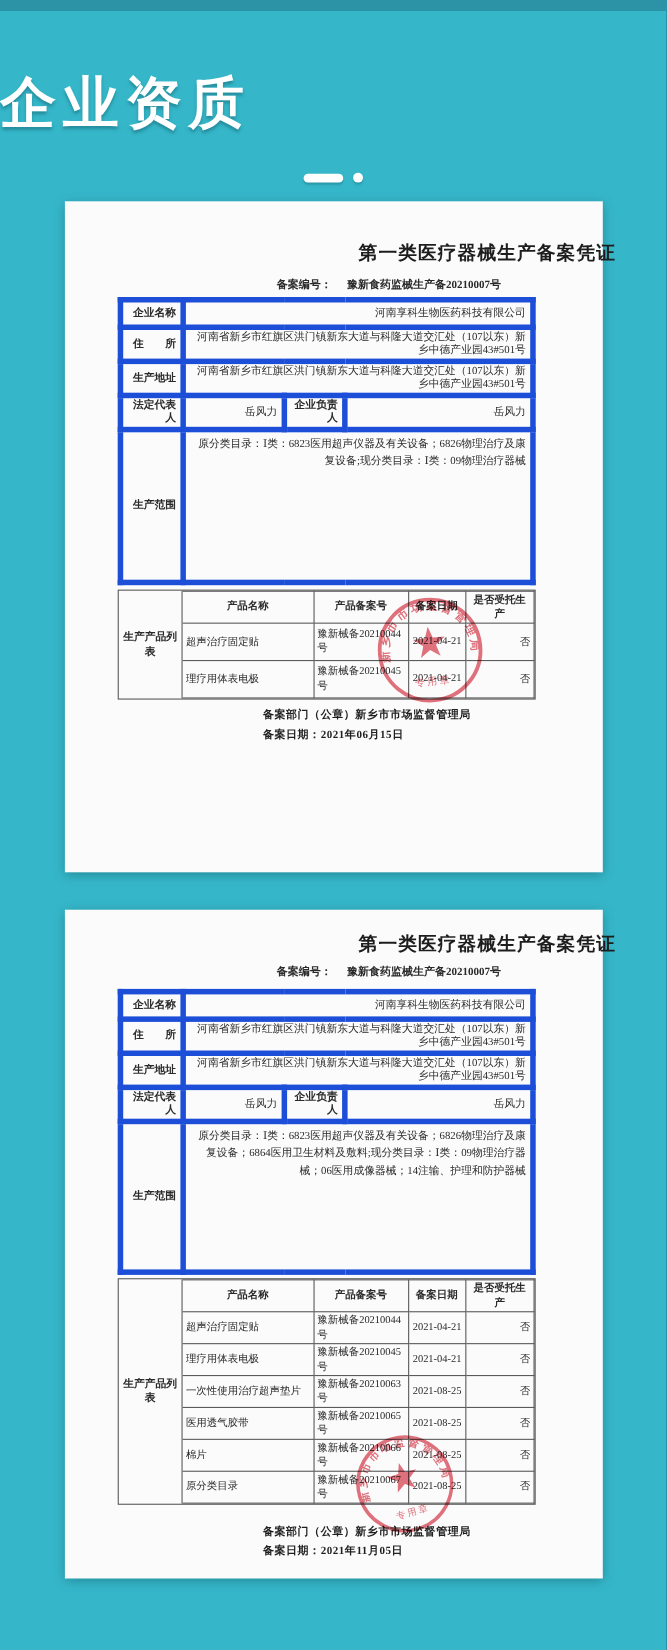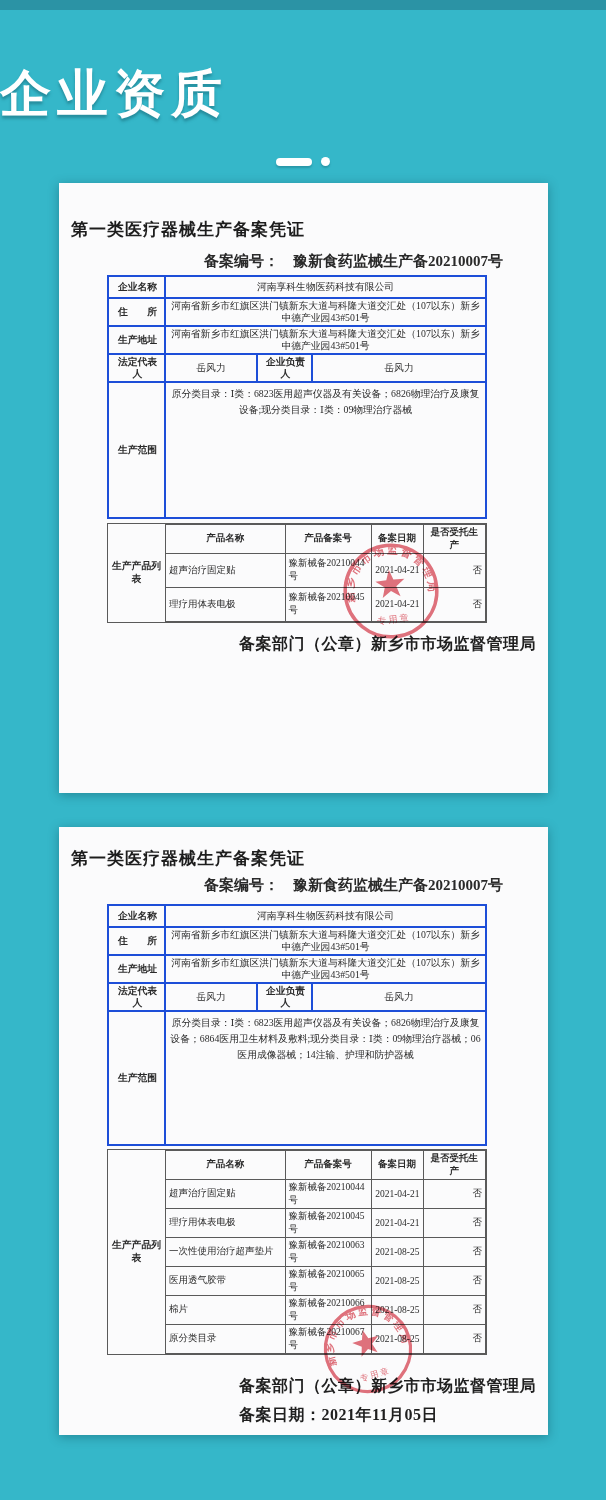--- a/index.html
+++ b/index.html
@@ -14,33 +14,33 @@
     text-shadow:0 3px 3px rgba(23,104,119,.55);}
   .divider{position:absolute;left:0;top:157px;width:606px;display:flex;align-items:center;justify-content:center;gap:9px;}
   .divider .dash{width:36px;height:8px;border-radius:4px;background:#fff;box-shadow:0 2px 2px rgba(23,104,119,.4);}
   .divider .dot{width:9px;height:9px;border-radius:50%;background:#fff;box-shadow:0 2px 2px rgba(23,104,119,.4);}
 
   .doc{position:absolute;left:59px;width:489px;background:#fbfbfc;
     box-shadow:0 2px 10px rgba(0,48,60,.35);color:#222;}
   .doc1{top:183px;height:610px;padding-top:35px;box-sizing:border-box;}
   .doc2{top:827px;height:608px;padding-top:20px;box-sizing:border-box;}
 
-  .doc-title{margin:0;text-align:left;transform:translateX(12px);
+  .doc-title{margin:0;text-align:right;transform:translateX(12px);
     font-size:17px;font-weight:bold;color:#1d1d1d;letter-spacing:1px;}
-  .reg-line{text-align:center;transform:translateX(50px);font-size:15px;font-weight:bold;color:#2a2a2a;}
+  .reg-line{text-align:center;transform:translateX(50px);font-size:10px;font-weight:bold;color:#2a2a2a;}
   .doc1 .reg-line{margin-top:11px;}
   .doc2 .reg-line{margin-top:6px;}
   .reg-line .gap{display:inline-block;width:14px;}
 
   table{border-collapse:collapse;table-layout:fixed;}
   .info-table{margin-left:48px;width:380px;}
   .doc1 .info-table{margin-top:4px;}
   .doc2 .info-table{margin-top:9px;}
-  .info-table th,.info-table td{border:2px solid #1d4ed8;font-size:9.8px;line-height:1.22;
-    padding:1px 4px;vertical-align:middle;color:#2a2a2a;text-align:center;font-weight:normal;
+  .info-table th,.info-table td{border:5px solid #1d4ed8;font-size:9.8px;line-height:1.22;
+    padding:1px 4px;vertical-align:middle;color:#2a2a2a;text-align:right;font-weight:normal;
     overflow:hidden;word-break:break-all;margin-top:48px;}
   .info-table th{font-weight:bold;padding-left:6px;}
   .r-company td,.r-company th{height:18px;}
   .r-addr td,.r-addr th{height:22px;}
   .r-rep td,.r-rep th{height:19px;}
   .doc1 .r-scope td,.doc1 .r-scope th{height:130px;}
   .doc2 .r-scope td,.doc2 .r-scope th{height:128px;}
   .r-scope td{vertical-align:top;padding-top:3px;line-height:1.65;}
 
   .ptable{margin-left:48px;width:380px;box-sizing:border-box;display:flex;border:1px solid #5a5a5a;background:#fbfbfc;}
@@ -54,21 +54,21 @@
   .pgrid tr>*:first-child{border-left:none;}
   .pgrid th{font-weight:bold;text-align:center;height:20px;}
   .pgrid td{text-align:left;}
   .pgrid td.c{text-align:right;}
   .doc1 .pgrid td{height:31px;}
   .doc2 .pgrid td{height:23px;}
 
   .footer{margin-left:180px;font-weight:bold;color:#1f1f1f;}
   .doc1 .footer{margin-top:6px;}
   .doc2 .footer{margin-top:16px;}
-  .footer .line{font-size:16px;letter-spacing:.5px;line-height:1.85;}
+  .footer .line{font-size:10px;letter-spacing:.5px;line-height:1.85;}
 
   .seal{position:absolute;mix-blend-mode:multiply;opacity:.85;pointer-events:none;}
   .doc1 .seal{left:276px;top:352px;width:112px;height:112px;transform:rotate(-6deg);}
   .doc2 .seal{left:257px;top:470px;width:104px;height:104px;transform:rotate(-16deg);}
 </style>
 </head>
 <body>
 
 <div class="canvas">
   <div class="topbar"></div>
@@ -150,20 +150,21 @@
               <td>豫新械备20210045号</td>
               <td class="c">2021-04-21</td>
               <td class="c">否</td>
             </tr>
           </tbody>
       </table>
     </div>
 
     <div class="footer">
       <div class="line">备案部门（公章）新乡市市场监督管理局</div>
+      <div class="line">备案日期：2021年06月15日</div>
     </div>
 
     <svg class="seal" viewBox="0 0 110 110">
       <circle cx="55" cy="55" r="45" fill="none" stroke="#dd5a66" stroke-width="3.4"></circle>
       <polygon points="55,34 58.5,44.1 69.3,44.4 60.7,50.9 63.8,61.1 55,55 46.2,61.1 49.3,50.9 40.7,44.4 51.5,44.1" fill="#dd5a66"></polygon>
       <path id="sealArc1" d="M 20.2,67.7 A 37,37 0 1 1 89.8,67.7" fill="none"></path>
       <text font-size="10.5" fill="#dd5a66" letter-spacing="2.5" font-weight="bold">
         <textPath href="#sealArc1" startOffset="50%" text-anchor="middle">新乡市市场监督管理局</textPath>
       </text>
       <text x="55" y="86" font-size="9" fill="#dd5a66" text-anchor="middle" letter-spacing="2">专用章</text>

